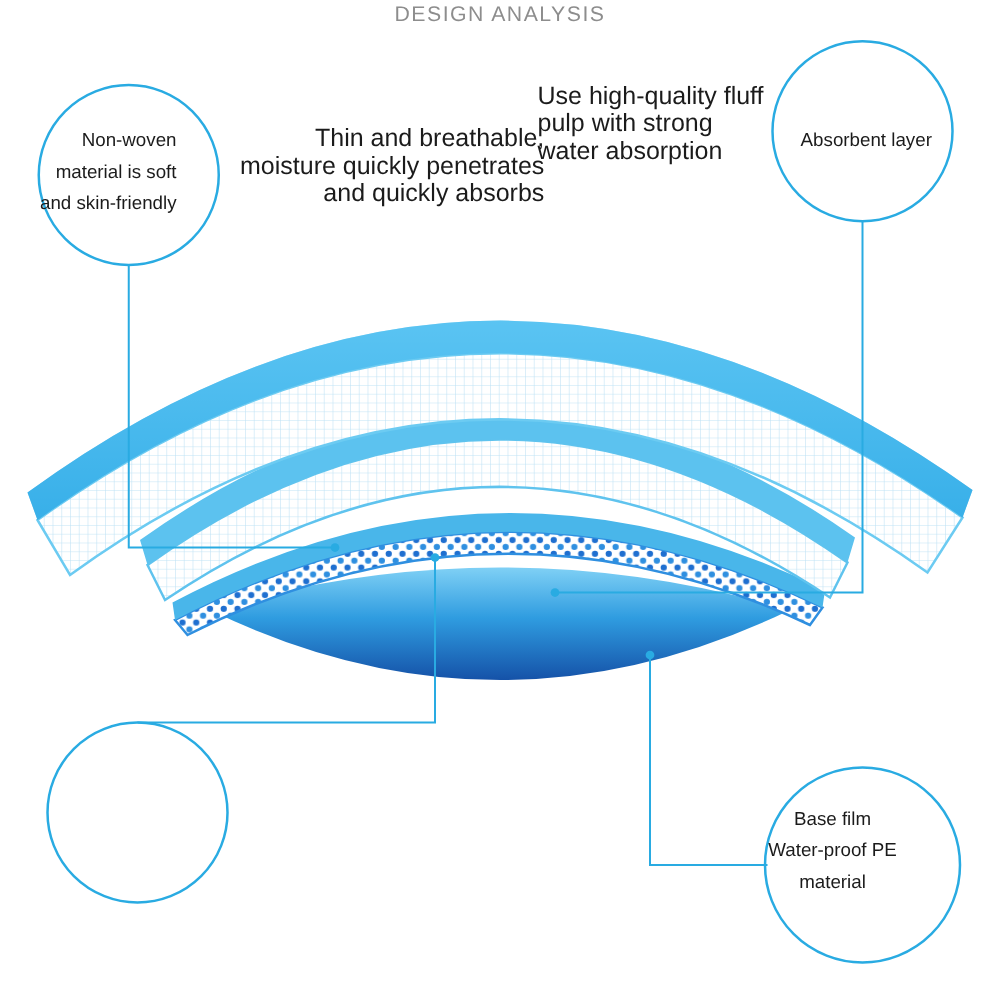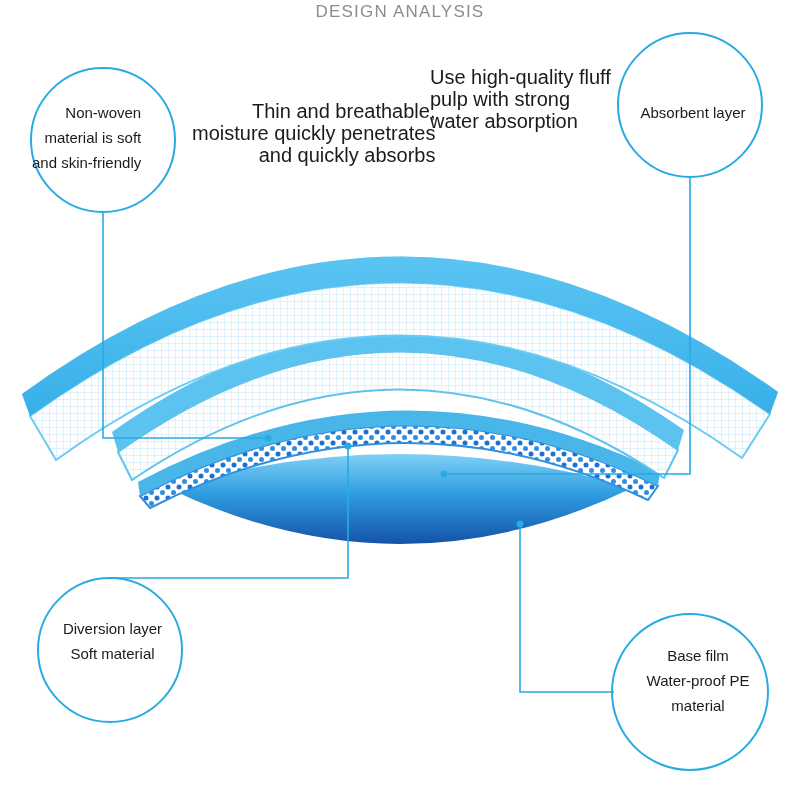--- a/index.html
+++ b/index.html
@@ -51,21 +51,21 @@
     color: #1b1b1b;
     text-align: center;
     white-space: pre;
   }
   
   #label-nonwoven { left: 32px; top: 100px; text-align: right; }
   #label-thin     { left: 192px; top: 100px; text-align: right; }
   #label-fluff    { left: 430px; top: 66px;  text-align: left; }
   #label-absorbent{ left: 608px; top: 100px;  width: 170px; }
   #label-diversion{ left: 30px;  top: 616px; width: 165px; }
-  #label-basefilm { left: 608px; top: 643px; width: 180px; }
+  #label-basefilm { left: 576px; top: 643px; width: 180px; }
 </style>
 </head>
 <body>
 
 <div id="stage">
 
   <svg id="art" viewBox="0 0 800 800" xmlns="http://www.w3.org/2000/svg">
     <defs>
       <pattern id="mesh" width="7" height="7" patternUnits="userSpaceOnUse" patternTransform="rotate(0)">
         <rect width="7" height="7" fill="#ffffff"></rect>
@@ -137,20 +137,18 @@
   <div class="txt" id="label-thin">Thin and breathable,
 moisture quickly penetrates
  and quickly absorbs</div>
 
   <div class="txt" id="label-fluff">Use high-quality fluff
 pulp with strong
 water absorption</div>
 
   <div class="callout-label" id="label-absorbent">Absorbent layer</div>
 
-  <div class="callout-label" id="label-diversion">Diversion layer
-Soft material</div>
 
   <div class="callout-label" id="label-basefilm">Base film
 Water-proof PE
 material</div>
 
 </div>
 
 </body></html>

